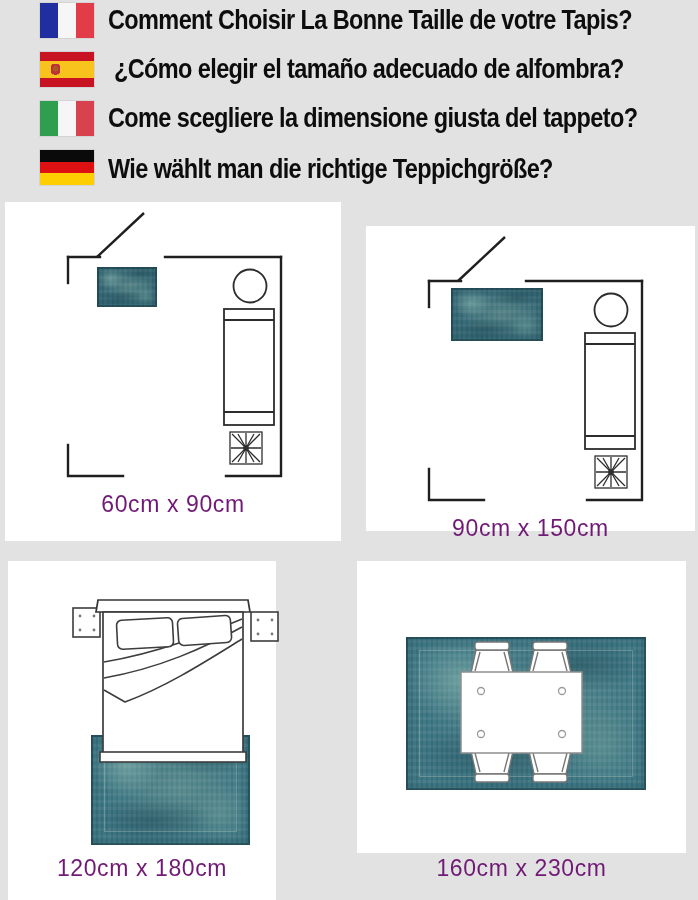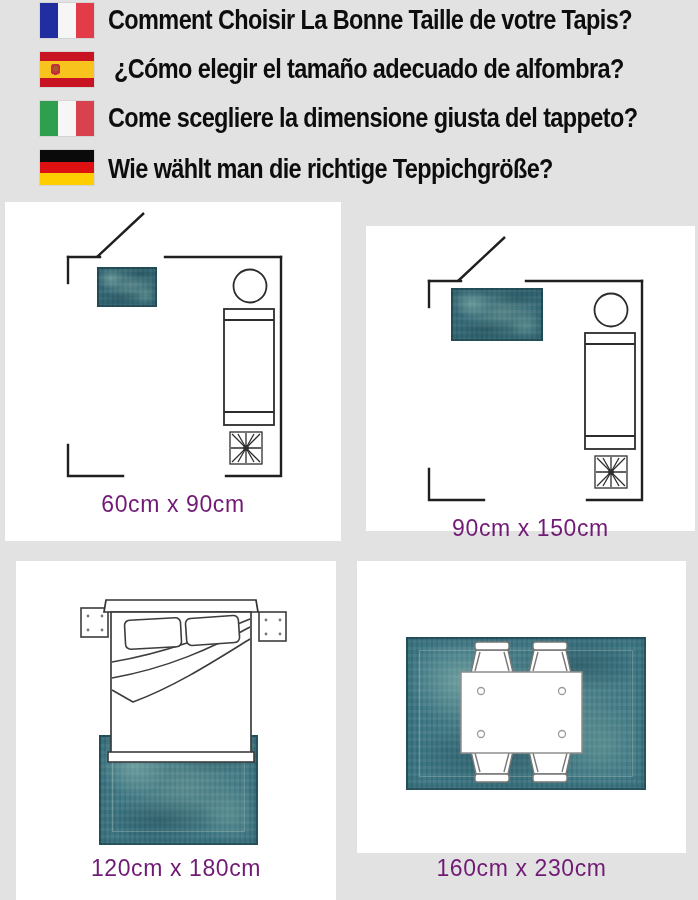--- a/index.html
+++ b/index.html
@@ -31,21 +31,21 @@
     background:radial-gradient(circle at 50% 45%, #a65a24 0 35%, #c03038 36% 75%, #d9a11c 76%);
     border-radius:2px;
   }
   .flag-italy{background:linear-gradient(90deg,#2f9e4f 0 33.4%,#f6f6f6 33.4% 66.7%,#d8414e 66.7%);}
   .flag-germany{background:linear-gradient(180deg,#0a0a0a 0 33.4%,#dd1111 33.4% 66.7%,#ffce00 66.7%);}
 
   
   .panel{position:absolute;background:#ffffff;}
   #p1{left:5px;  top:202px;width:336px;height:339px;}
   #p2{left:366px;top:202px;width:329px;height:305px;margin-top:24px;}
-  #p3{left:16px;  top:561px;width:304px;height:339px;padding-left:16px;}
+  #p3{left:8px;  top:561px;width:268px;height:339px;}
   #p4{left:357px;top:561px;width:329px;height:292px;}
   .panel svg{position:absolute;left:0;top:0;}
 
   .caption{
     position:absolute;left:0;right:0;text-align:center;
     color:#701a75;font-size:23px;font-weight:400;letter-spacing:0.6px;
   }
   #p1 .caption,#p2 .caption{top:289px;}
   #p3 .caption,#p4 .caption{top:294px;}
 

